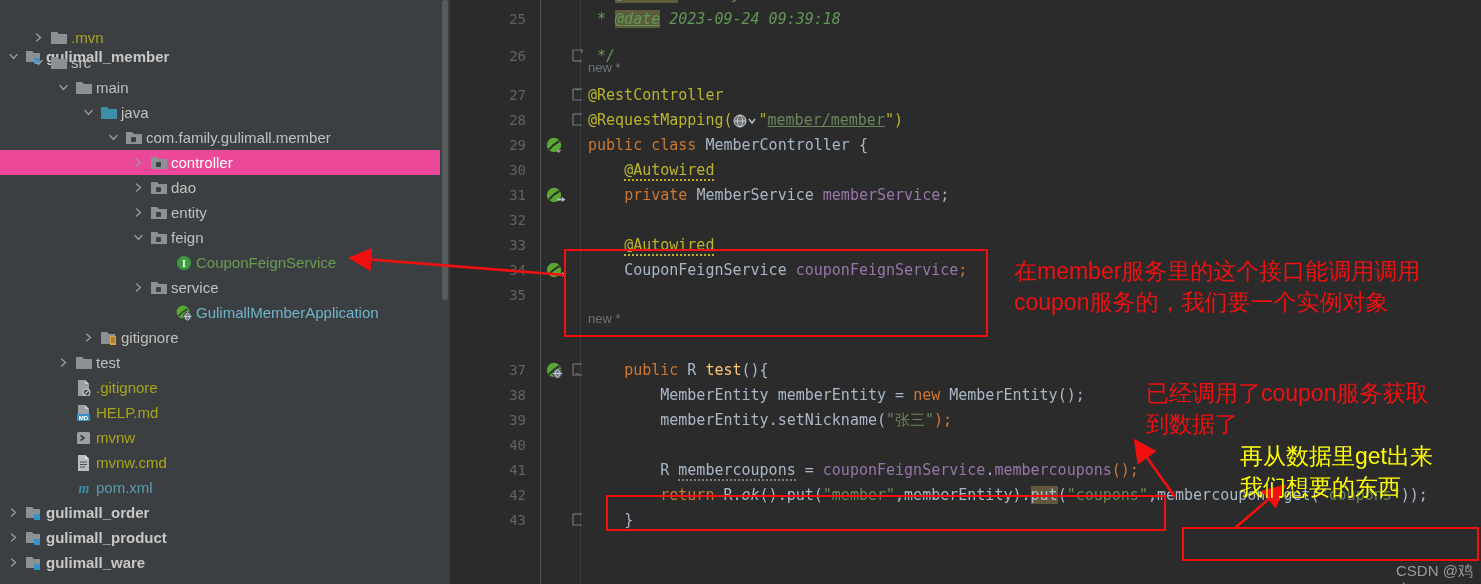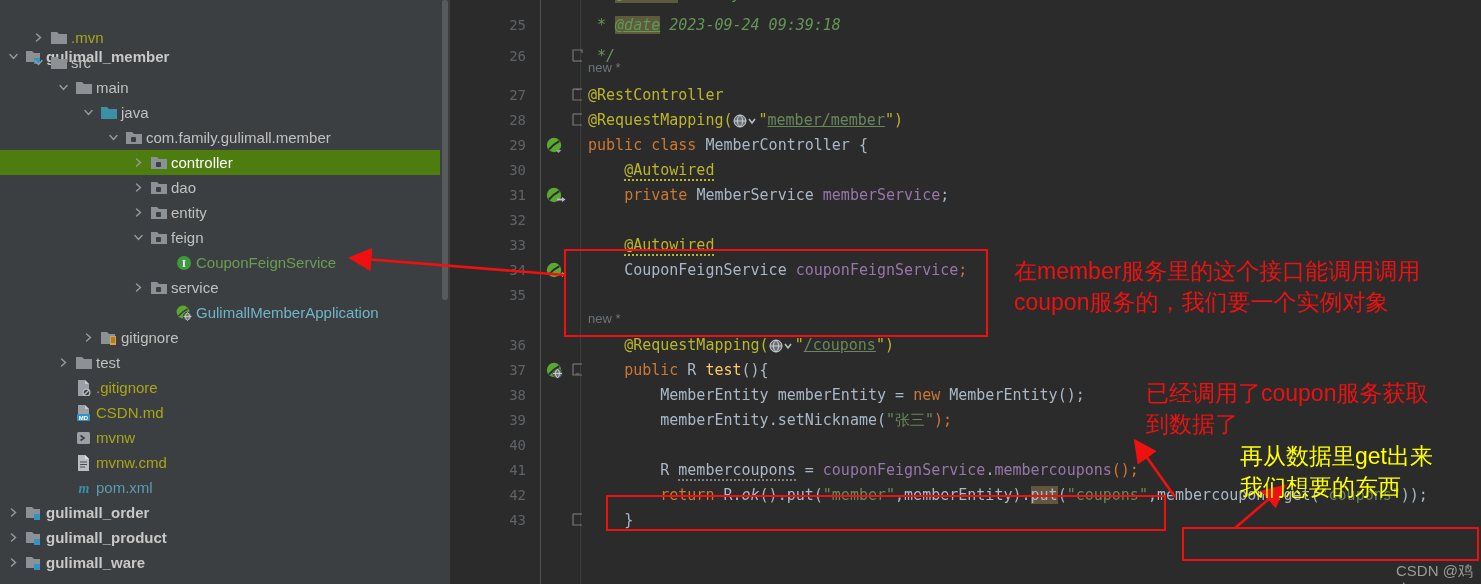--- a/index.html
+++ b/index.html
@@ -19,21 +19,21 @@
   #tree-scroll{
     position:absolute;right:0;top:0;width:10px;height:584px;background:#3c3f41;
   }
   #tree-scroll .thumb{
     position:absolute;left:2px;top:0;width:6px;height:300px;background:#585b5d;border-radius:3px;
   }
   .row{
     position:relative;height:25px;line-height:25px;white-space:nowrap;
     font-size:15px;color:#bbbbbb;
   }
-  .row.sel{background:#4d7c0f;padding-left:13px;}
+  .row.sel{background:#ec4899;padding-left:13px;}
   .row.sel .lbl{color:#ffffff;}
   .arrow{
     position:absolute;width:11px;height:25px;color:#8a8a8a;font-size:12px;
     text-align:center;line-height:25px;
   }
   .arrow svg{vertical-align:middle;}
   .ico{position:absolute;width:16px;height:25px;}
   .ico svg{position:absolute;top:5px;left:0;}
   .lbl{position:absolute;font-size:15px;}
   .lbl.bold{font-weight:bold;color:#c8c8c8;}
@@ -289,21 +289,21 @@
         </div>
         <div class="row" style="top: 400px; position: absolute; left: 0px; width: 450px;">
           <span class="ico" style="left: 76px;">
             <svg width="16" height="16" viewBox="0 0 16 16">
               <path d="M2 0 h7 l4 4 v8 H2 z" fill="#9aa0a6"></path>
               <path d="M9 0 v4 h4 z" fill="#c6cbcf"></path>
               <rect x="1" y="9" width="13" height="7" rx="1" fill="#3592c4"></rect>
               <text x="7.5" y="14.6" font-size="6" font-weight="bold" fill="#ffffff" text-anchor="middle" font-family="sans-serif">MD</text>
             </svg>
           </span>
-          <span class="lbl yellow" style="left: 96px;">CSDN.md</span>
+          <span class="lbl yellow" style="left: 96px;">HELP.md</span>
         </div>
         <div class="row" style="top: 425px; position: absolute; left: 0px; width: 450px;">
           <span class="ico" style="left: 76px;">
             <svg width="16" height="16" viewBox="0 0 16 16">
               <rect x="1" y="2" width="13" height="12" rx="1.5" fill="#9aa0a6"></rect>
               <path d="M4.5 5.5 L8 8 L4.5 10.5" stroke="#3c3f41" stroke-width="1.6" fill="none"></path>
             </svg>
           </span>
           <span class="lbl yellow" style="left: 96px;">mvnw</span>
         </div>
@@ -368,21 +368,21 @@
   </div>
 
   <div id="editor">
     <div id="gutter-sep"></div>
     <div id="fold-sep"></div>
 
     <div class="eline" style="top:-18px;">
       <div class="code cmt" style="left:138px;"> * <span class="hl">@author</span> family</div>
     </div>
 
-    <div class="eline" style="top:13px;">
+    <div class="eline" style="top:7px;">
       <div class="lnum">25</div>
       <div class="code"><span class="cmt"> * </span><span class="cmt hl" style="text-decoration:underline;">@date</span><span class="cmt"> 2023-09-24 09:39:18</span></div>
     </div>
 
     <div class="eline" style="top:32px;margin-top:12px;">
       <div class="lnum">26</div>
       <div class="foldico">
         <svg width="11" height="13" viewBox="0 0 11 13">
             <path d="M1 12 L1 1 L10 1 L10 4" fill="none" stroke="#777" stroke-width="1.2"></path>
             <path d="M1 12 L10 12" stroke="#777" stroke-width="1.2"></path>
@@ -473,28 +473,20 @@
     </div>
 
     <div class="eline" style="top:283px;">
       <div class="lnum">35</div>
     </div>
 
     <div class="eline" style="top:308px;">
       <div class="hint">new *</div>
     </div>
 
-    <div class="eline" style="top:333px;">
-      <div class="lnum">36</div>
-      <div class="code">    <span class="ann">@RequestMapping(</span><span class="globe" style="display: inline-block; width: 26px; vertical-align: -3px;"><svg width="26" height="14" viewBox="0 0 26 14">
-              <circle cx="7" cy="7" r="6" fill="#6b7074" stroke="#cfd4d8" stroke-width="1"></circle>
-              <path d="M1.3 7h11.4M7 1a8 8 0 0 1 0 12 a8 8 0 0 1 0 -12" stroke="#cfd4d8" stroke-width="0.9" fill="none"></path>
-              <path d="M16 5 L19 9 L22 5" stroke="#b9bec2" stroke-width="1.6" fill="none"></path>
-            </svg></span><span class="ann">"</span><span class="ulink">/coupons</span><span class="ann">")</span></div>
-    </div>
 
     <div class="eline" style="top:358px;">
       <div class="lnum">37</div>
       <div class="gico">
         <svg width="17" height="17" viewBox="0 0 17 17">
             <circle cx="8" cy="8" r="7.2" fill="#5aa832"></circle>
             <path d="M3 12.5 C6 9 9 6.5 13.4 4.2" stroke="#2b2b2b" stroke-width="2" fill="none"></path>
             <circle cx="11.5" cy="11.5" r="4.6" fill="#6e7579" stroke="#3c3f41" stroke-width="1"></circle>
             <path d="M7 11.5 h9 M11.5 7 a6 6 0 0 1 0 9 a6 6 0 0 1 0 -9" stroke="#cfd4d8" stroke-width="0.9" fill="none"></path>
           </svg>

